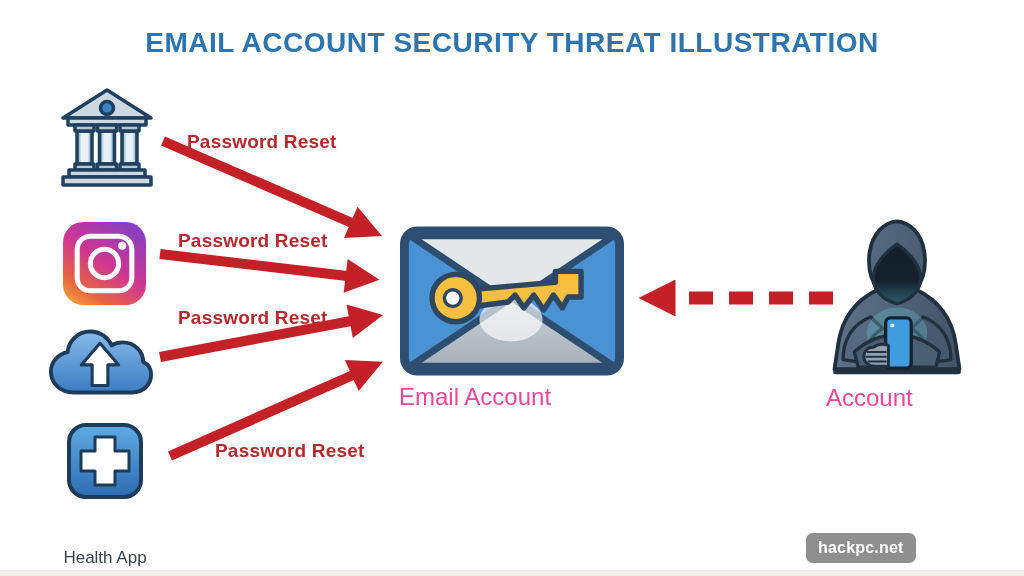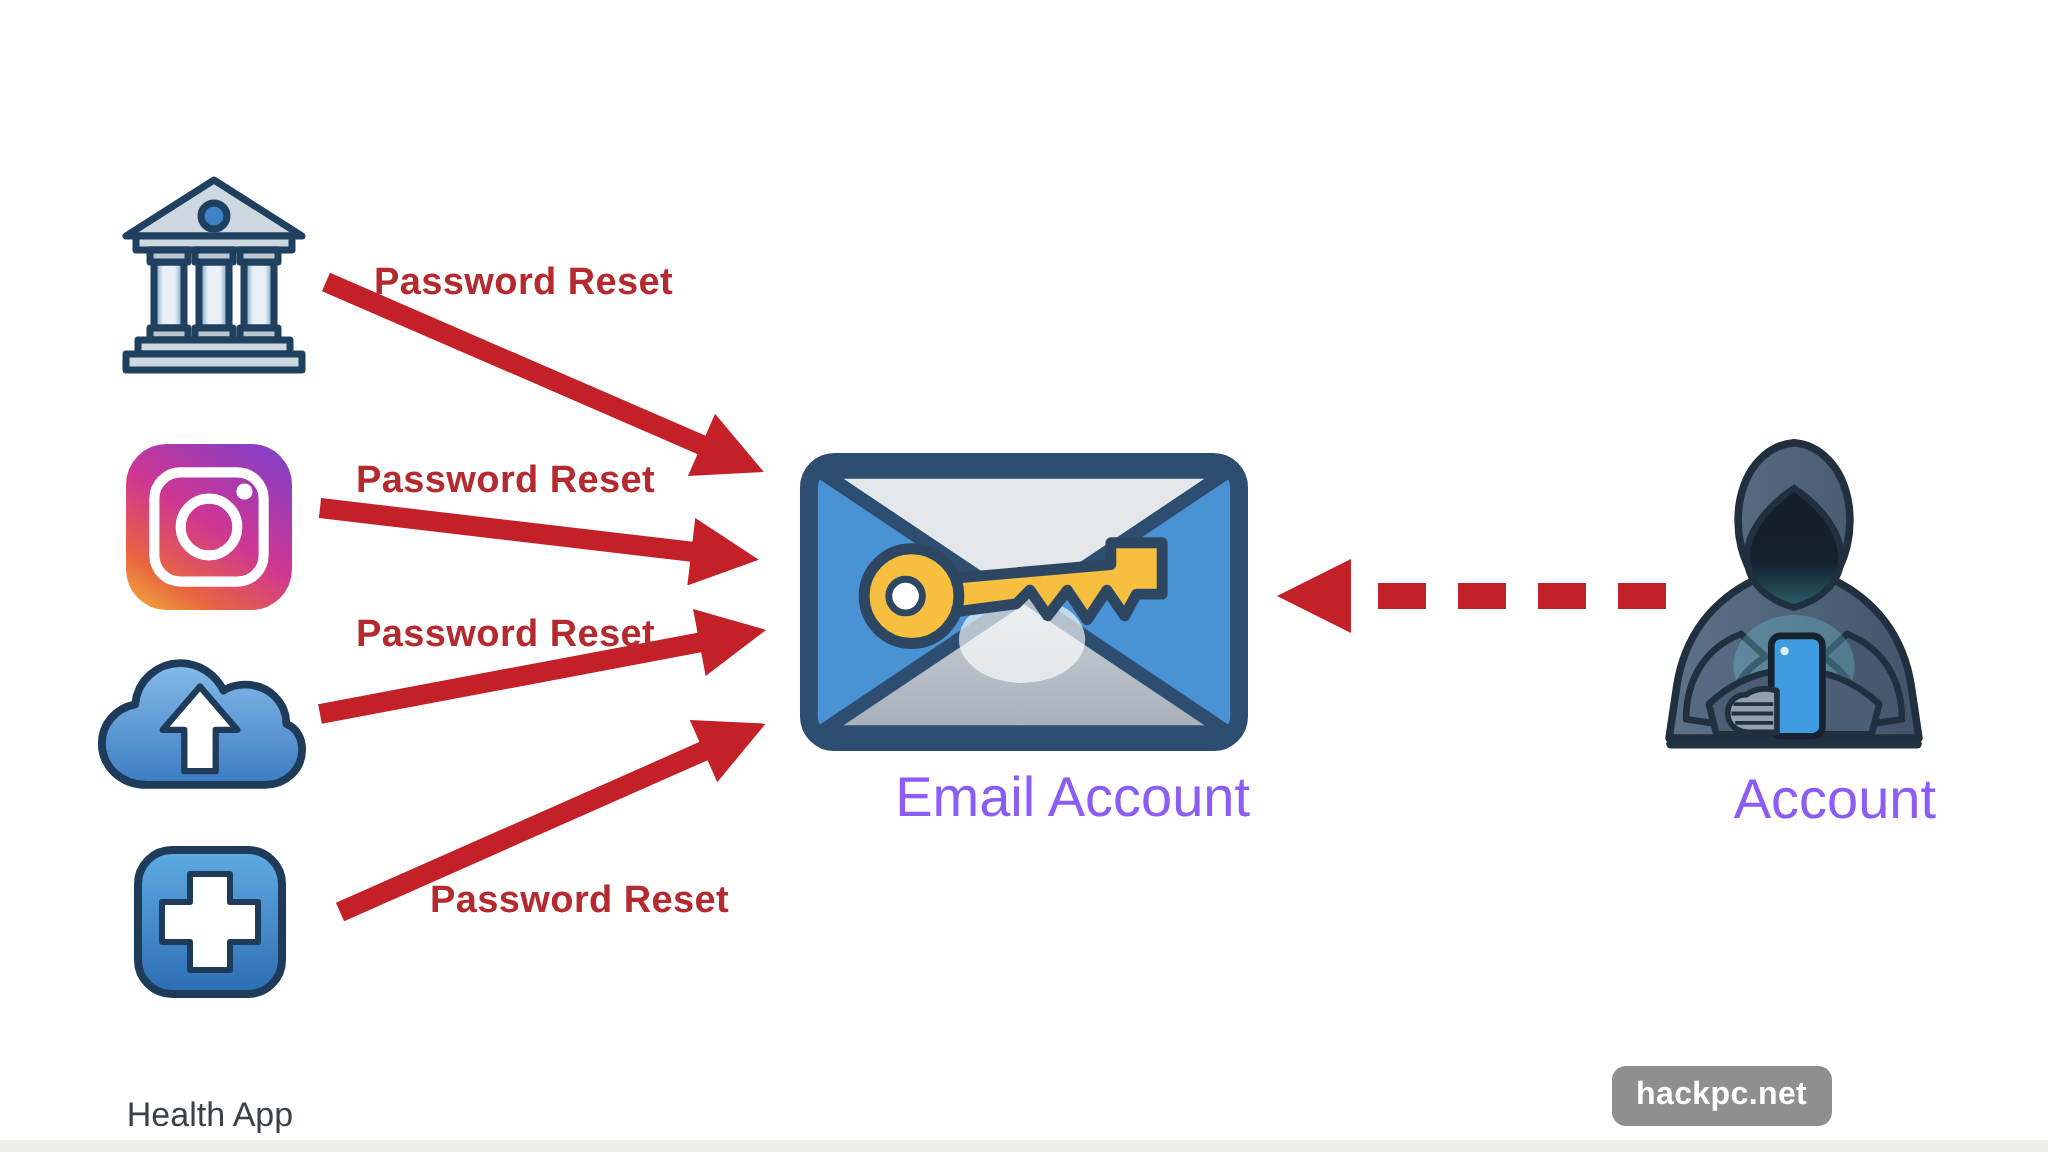--- a/index.html
+++ b/index.html
@@ -2,33 +2,34 @@
 <html><head>
 <meta charset="utf-8">
 <style>
   html,body{margin:0;padding:0;background:#fff;}
   .canvas{position:relative;width:1024px;height:576px;background:#ffffff;overflow:hidden;
           font-family:"Liberation Sans", sans-serif;}
   .abs{position:absolute;}
   .title{left:0;right:0;top:27px;text-align:center;color:#2e74ae;font-weight:800;
          font-size:28px;letter-spacing:.5px;white-space:nowrap;}
   .pr-label{color:#b42a2e;font-weight:700;font-size:19px;letter-spacing:.2px;white-space:nowrap;}
-  .caption{color:#8b5cf6;font-size:28px;text-align:right;white-space:nowrap;}
+  .caption{color:#ec4899;font-size:24px;text-align:left;white-space:nowrap;}
   .mini-label{color:#39424a;font-size:17px;text-align:center;white-space:nowrap;margin-top:47px;}
   .watermark{background:rgba(138,138,138,.96);color:#fff;font-weight:700;font-size:16px;
              padding:6px 12px;border-radius:7px;letter-spacing:.2px;}
   .arrows{position:absolute;left:0;top:0;width:1024px;height:576px;pointer-events:none;}
   .bottom-strip{position:absolute;left:0;right:0;bottom:0;height:6px;background:#f0eeea;}
   svg{display:block;}
 </style>
 </head>
 <body>
 
 <div class="canvas">
 
+  <div class="abs title">EMAIL ACCOUNT SECURITY THREAT ILLUSTRATION</div>
 
   <div class="abs" style="left:57px;top:86px;width:100px;height:102px;">
     <svg width="100" height="102" viewBox="0 0 100 102">
       <defs>
         <linearGradient id="colGrad" x1="0" y1="0" x2="1" y2="0">
           <stop offset="0" stop-color="#5d8fbe"></stop>
             <stop offset="0.3" stop-color="#eaf1f6"></stop>
           <stop offset="0.7" stop-color="#eaf1f6"></stop>
             <stop offset="1" stop-color="#5d8fbe"></stop>
         </linearGradient>

